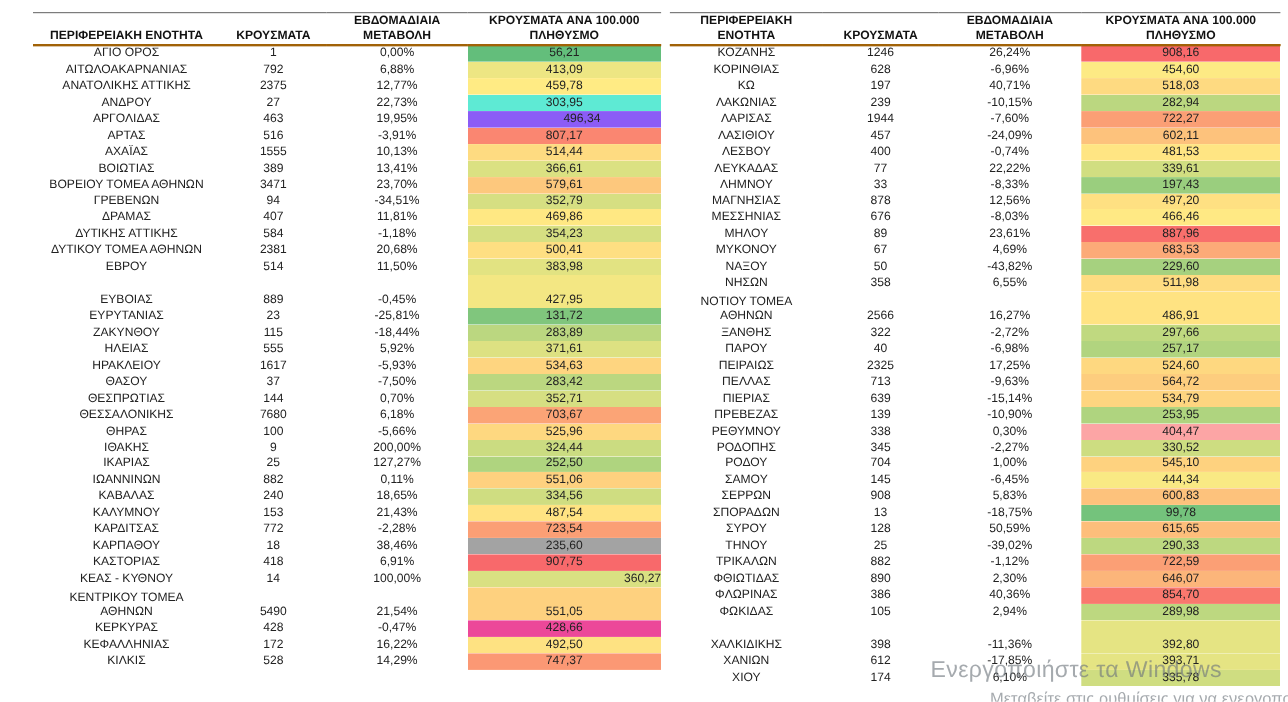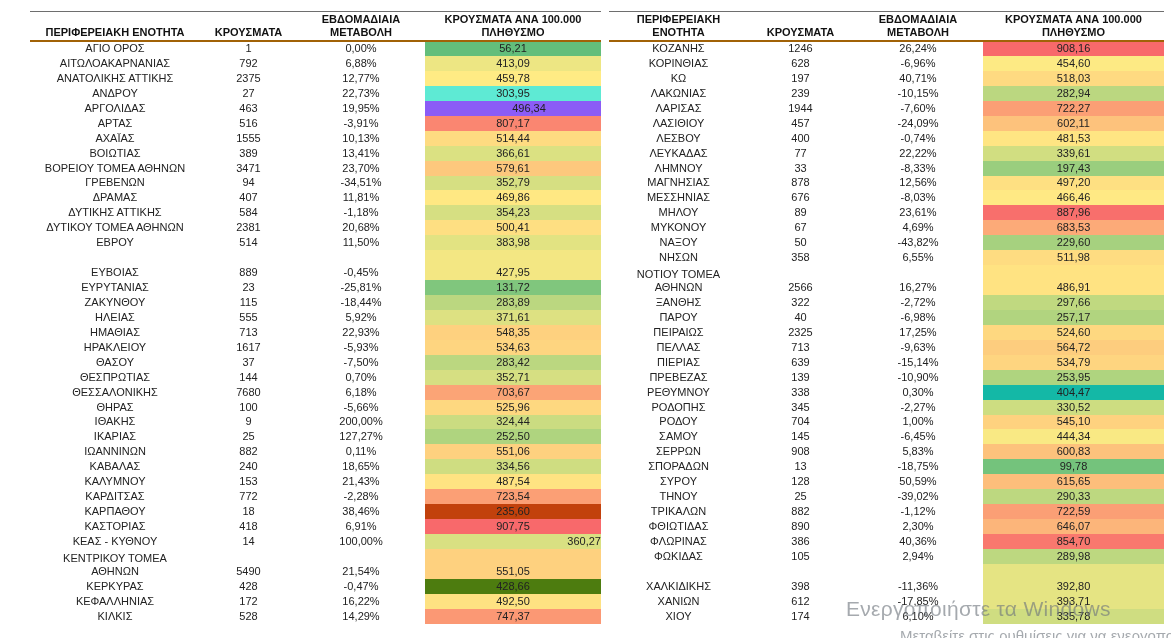--- a/index.html
+++ b/index.html
@@ -172,26 +172,20 @@
         <td>-18,44%</td>
         <td style="background: rgb(187, 215, 128);">283,89</td>
       </tr>
       <tr>
         <td>ΗΛΕΙΑΣ</td>
         <td>555</td>
         <td>5,92%</td>
         <td style="background: rgb(221, 225, 130);">371,61</td>
       </tr>
       <tr>
-        <td>ΗΜΑΘΙΑΣ</td>
-        <td>713</td>
-        <td>22,93%</td>
-        <td style="background: rgb(254, 209, 127);">548,35</td>
-      </tr>
-      <tr>
         <td>ΗΡΑΚΛΕΙΟΥ</td>
         <td>1617</td>
         <td>-5,93%</td>
         <td style="background: rgb(254, 213, 128);">534,63</td>
       </tr>
       <tr>
         <td>ΘΑΣΟΥ</td>
         <td>37</td>
         <td>-7,50%</td>
         <td style="background: rgb(187, 215, 128);">283,42</td>
@@ -247,21 +241,21 @@
       <tr>
         <td>ΚΑΡΔΙΤΣΑΣ</td>
         <td>772</td>
         <td>-2,28%</td>
         <td style="background: rgb(251, 159, 117);">723,54</td>
       </tr>
       <tr>
         <td>ΚΑΡΠΑΘΟΥ</td>
         <td>18</td>
         <td>38,46%</td>
-        <td style="background: #c2410c; margin-top: 20px;">235,60</td>
+        <td style="background: #a3a3a3; margin-top: 20px;">235,60</td>
       </tr>
       <tr>
         <td>ΚΑΣΤΟΡΙΑΣ</td>
         <td>418</td>
         <td>6,91%</td>
         <td style="background: rgb(248, 105, 107);">907,75</td>
       </tr>
       <tr>
         <td>ΚΕΑΣ - ΚΥΘΝΟΥ</td>
         <td>14</td>
@@ -272,21 +266,21 @@
         <td>ΚΕΝΤΡΙΚΟΥ ΤΟΜΕΑ
 ΑΘΗΝΩΝ</td>
         <td>5490</td>
         <td>21,54%</td>
         <td style="background: rgb(254, 209, 127);">551,05</td>
       </tr>
       <tr>
         <td>ΚΕΡΚΥΡΑΣ</td>
         <td>428</td>
         <td>-0,47%</td>
-        <td style="background: #4d7c0f;">428,66</td>
+        <td style="background: #ec4899;">428,66</td>
       </tr>
       <tr>
         <td>ΚΕΦΑΛΛΗΝΙΑΣ</td>
         <td>172</td>
         <td>16,22%</td>
         <td style="background: rgb(254, 226, 130);">492,50</td>
       </tr>
       <tr>
         <td>ΚΙΛΚΙΣ</td>
         <td>528</td>
@@ -445,21 +439,21 @@
       <tr>
         <td>ΠΡΕΒΕΖΑΣ</td>
         <td>139</td>
         <td>-10,90%</td>
         <td style="background: rgb(175, 212, 127);">253,95</td>
       </tr>
       <tr>
         <td>ΡΕΘΥΜΝΟΥ</td>
         <td>338</td>
         <td>0,30%</td>
-        <td style="background: #14b8a6;">404,47</td>
+        <td style="background: #fca5a5;">404,47</td>
       </tr>
       <tr>
         <td>ΡΟΔΟΠΗΣ</td>
         <td>345</td>
         <td>-2,27%</td>
         <td style="background: rgb(205, 221, 129);">330,52</td>
       </tr>
       <tr>
         <td>ΡΟΔΟΥ</td>
         <td>704</td>

